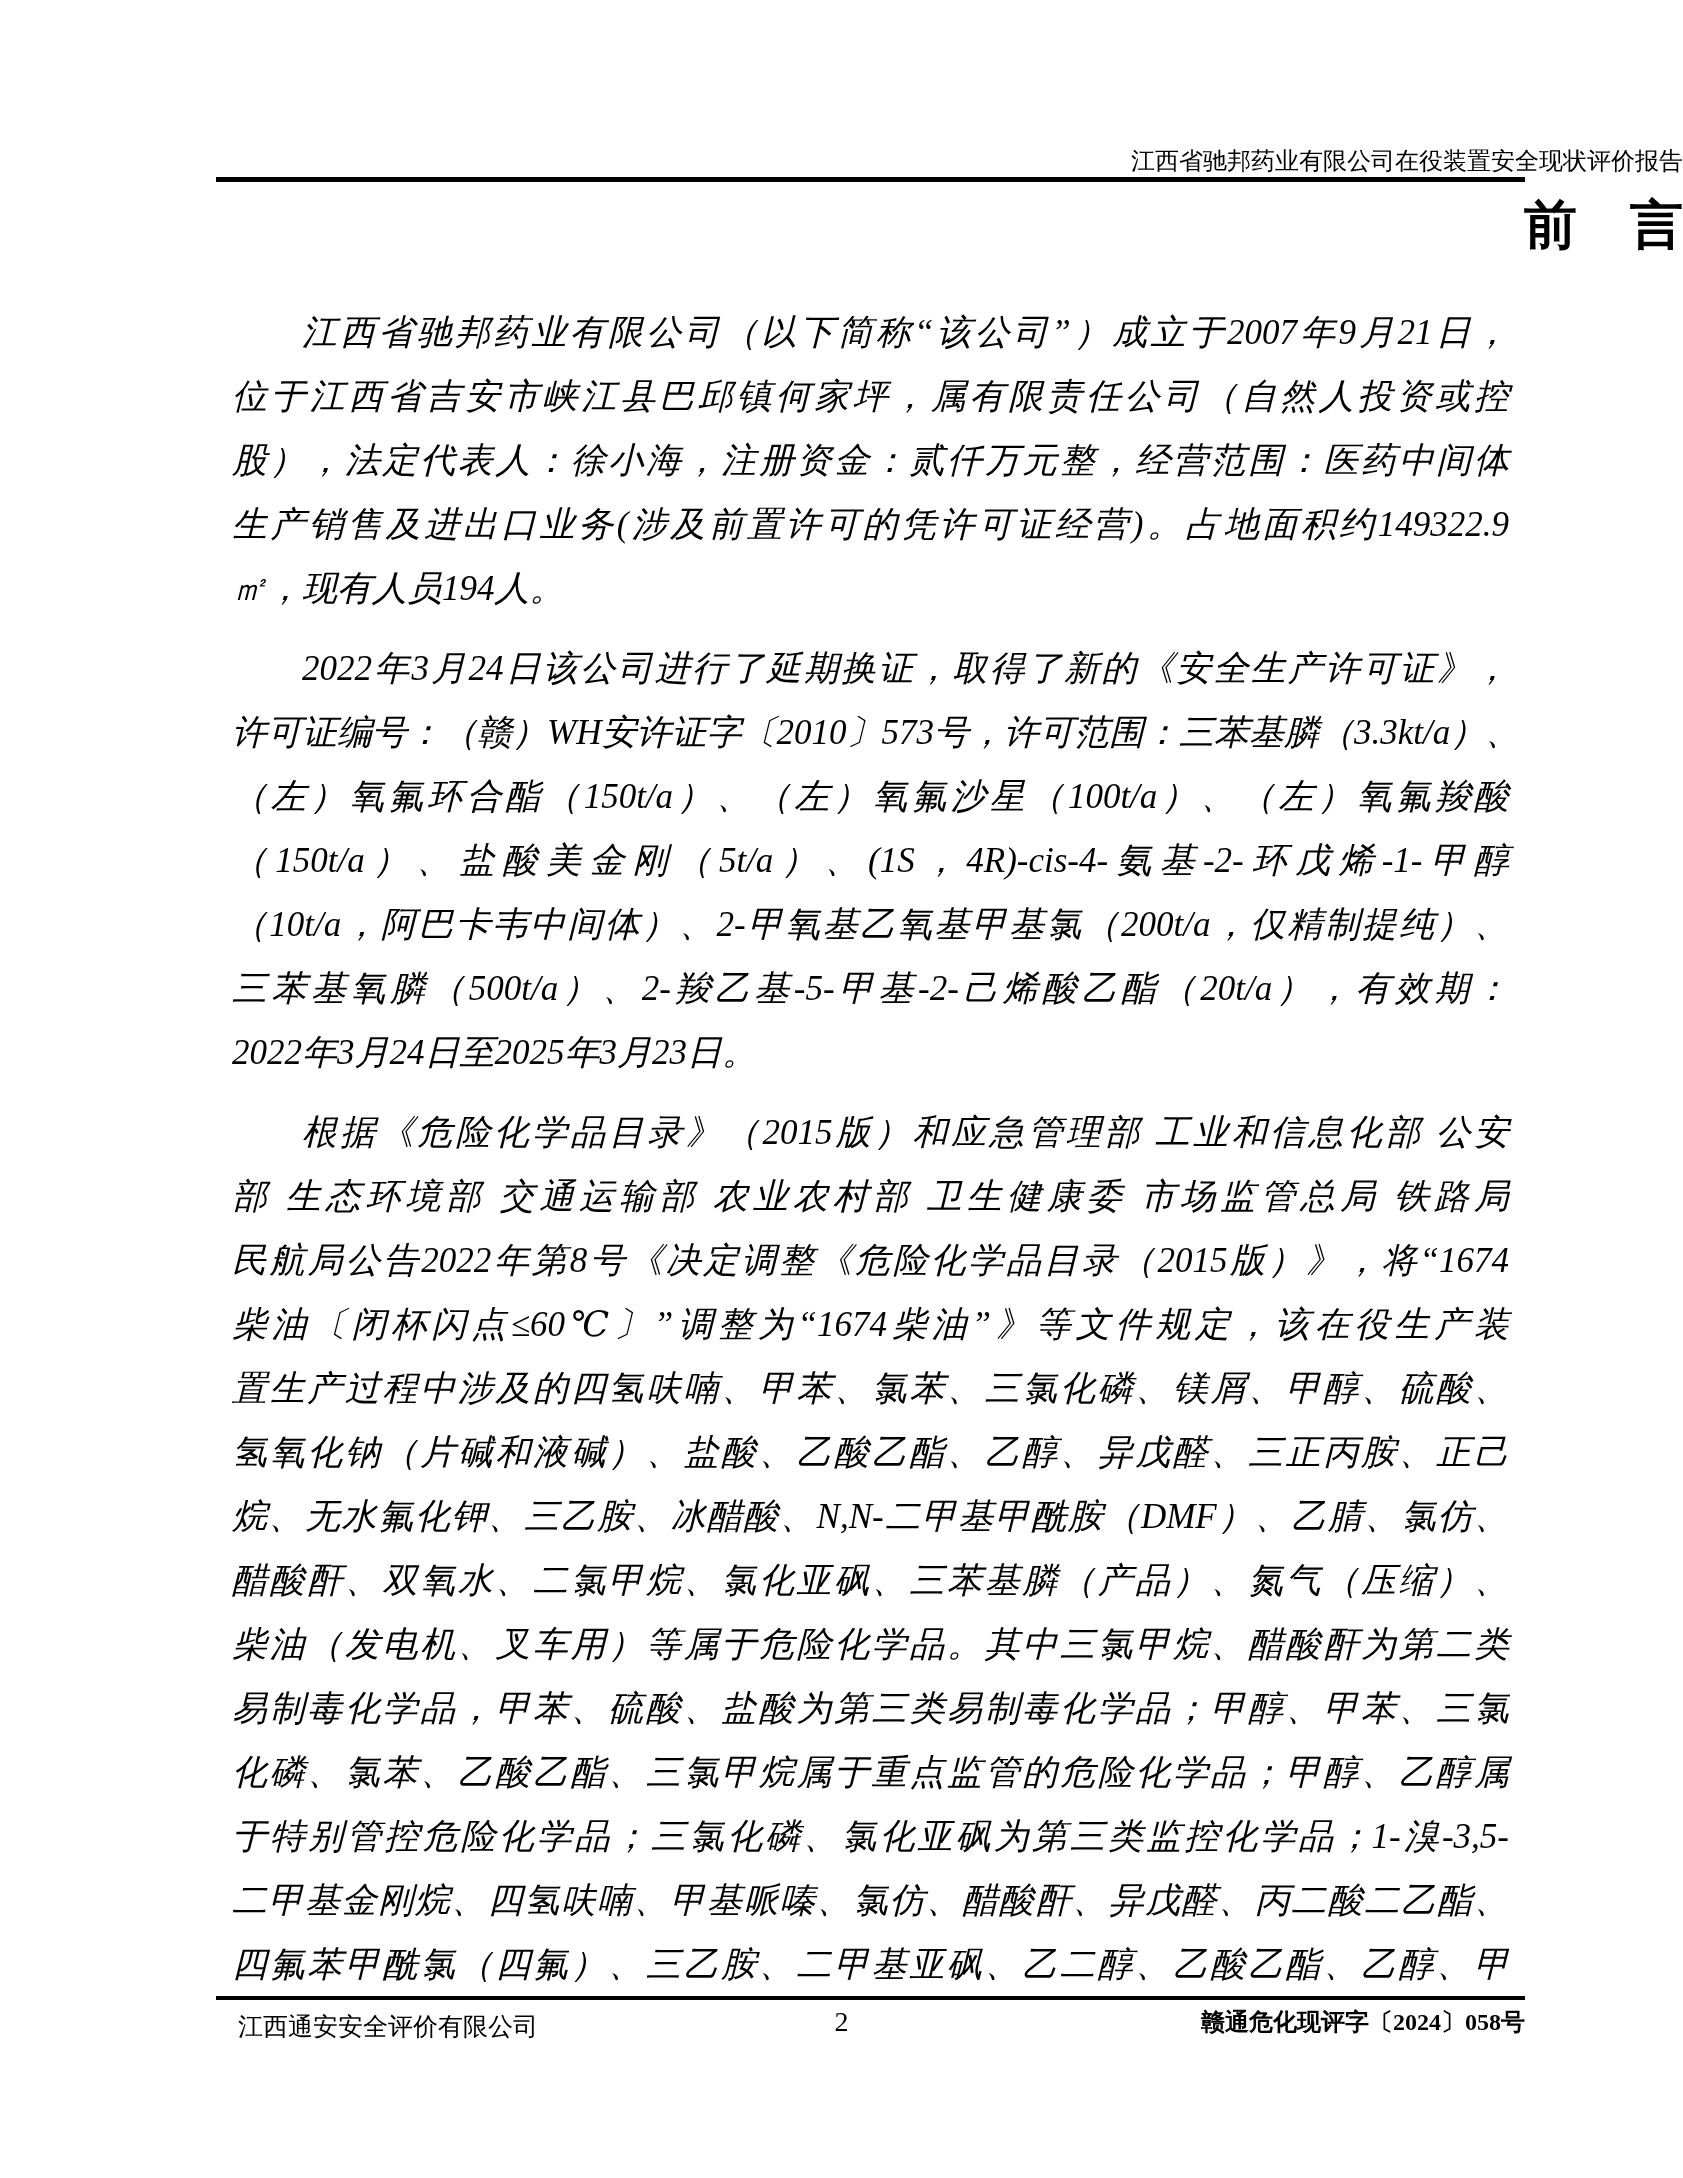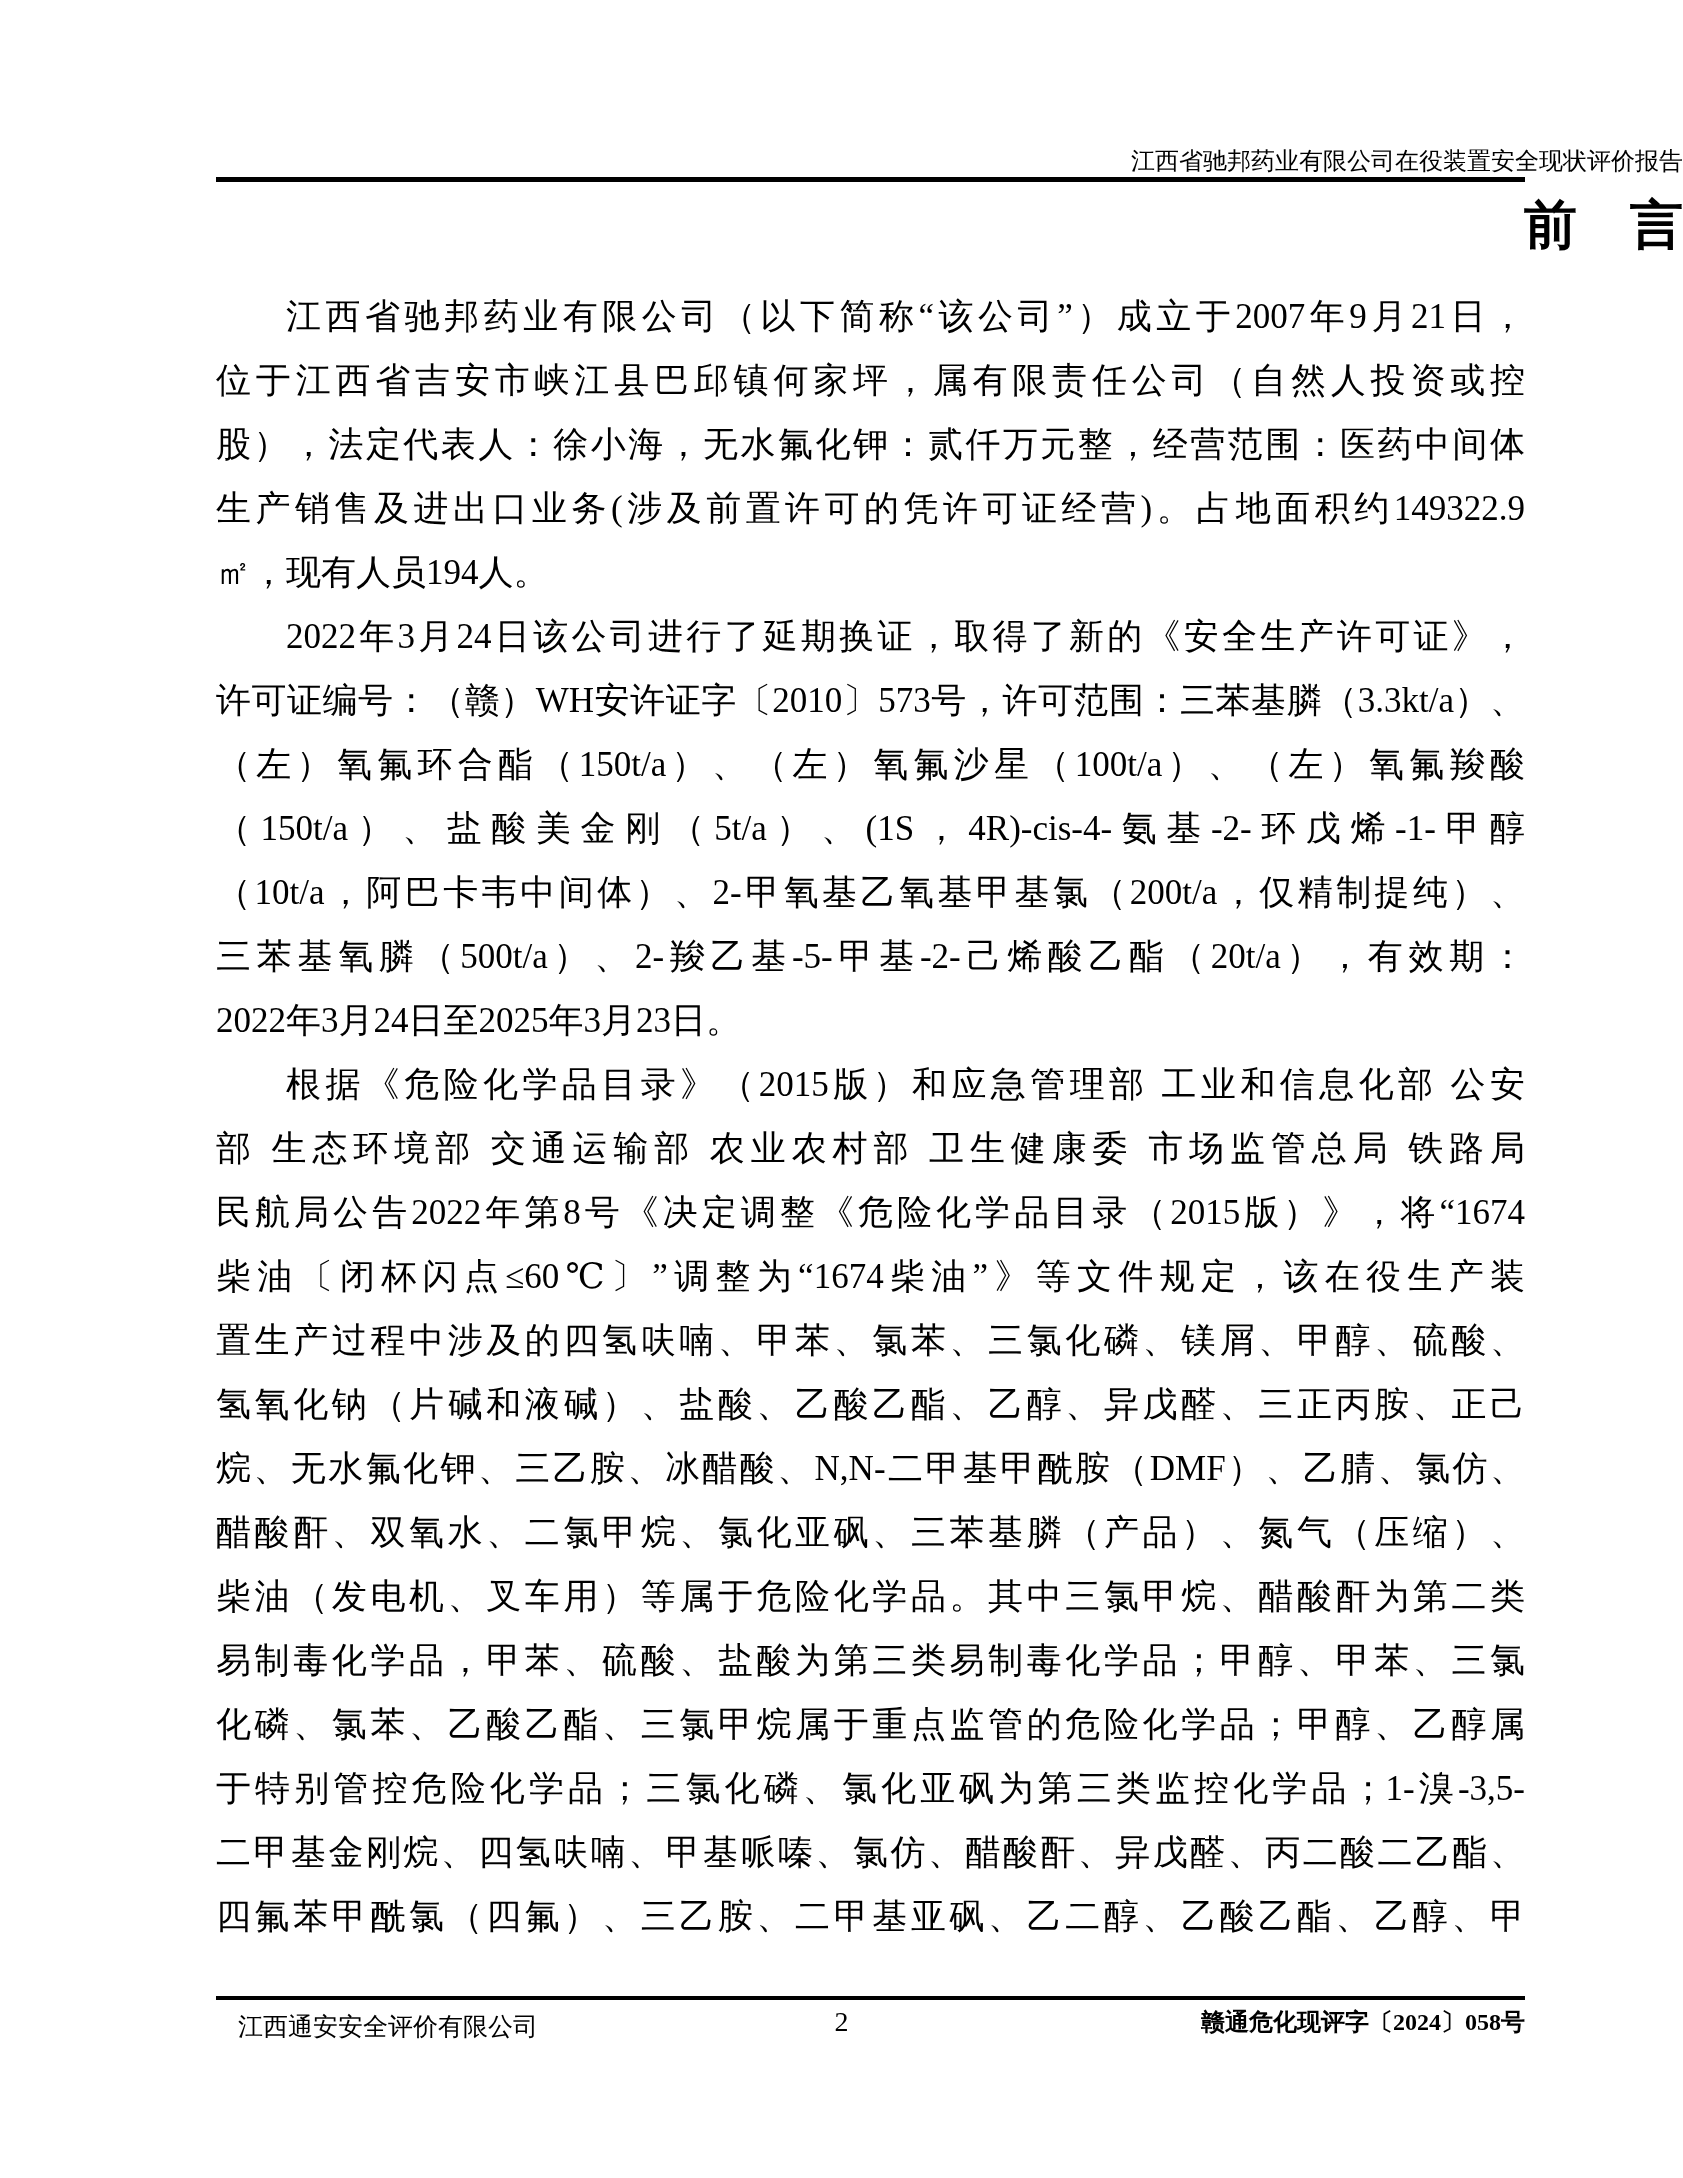--- a/index.html
+++ b/index.html
@@ -34,21 +34,21 @@
     font-weight: 900;
     font-size: 53px;
     color: #000;
   }
   .doc-body {
     position: absolute;
     top: 285px; left: 216px;
     width: 1309px;
     font-size: 35px;
   }
-  .para { margin: 0; padding: 0; }
+  .para { margin: 16px; padding: 0; font-style: italic; }
   .line {
     height: 64px;
     line-height: 64px;
     text-align: justify;
     text-align-last: justify;
     white-space: nowrap;
     overflow: visible;
   }
   .line.first { text-indent: 2em; }
   .line.para-end { text-align-last: left; }
@@ -85,21 +85,21 @@
   <div class="running-header">江西省驰邦药业有限公司在役装置安全现状评价报告</div>
 
   <div class="header-rule"></div>
 
   <div class="doc-title">前　言</div>
 
   <div class="doc-body">
       <div class="para">
         <div class="line first">江西省驰邦药业有限公司（以下简称“该公司”）成立于2007年9月21日，</div>
         <div class="line">位于江西省吉安市峡江县巴邱镇何家坪，属有限责任公司（自然人投资或控</div>
-        <div class="line">股），法定代表人：徐小海，无水氟化钾：贰仟万元整，经营范围：医药中间体</div>
+        <div class="line">股），法定代表人：徐小海，注册资金：贰仟万元整，经营范围：医药中间体</div>
         <div class="line">生产销售及进出口业务(涉及前置许可的凭许可证经营)。占地面积约149322.9</div>
         <div class="line para-end">㎡，现有人员194人。</div>
       </div>
       <div class="para">
         <div class="line first">2022年3月24日该公司进行了延期换证，取得了新的《安全生产许可证》，</div>
         <div class="line">许可证编号：（赣）WH安许证字〔2010〕573号，许可范围：三苯基膦（3.3kt/a）、</div>
         <div class="line">（左）氧氟环合酯（150t/a）、（左）氧氟沙星（100t/a）、（左）氧氟羧酸</div>
         <div class="line">（150t/a）、盐酸美金刚（5t/a）、(1S，4R)-cis-4-氨基-2-环戊烯-1-甲醇</div>
         <div class="line">（10t/a，阿巴卡韦中间体）、2-甲氧基乙氧基甲基氯（200t/a，仅精制提纯）、</div>
         <div class="line">三苯基氧膦（500t/a）、2-羧乙基-5-甲基-2-己烯酸乙酯（20t/a），有效期：</div>

